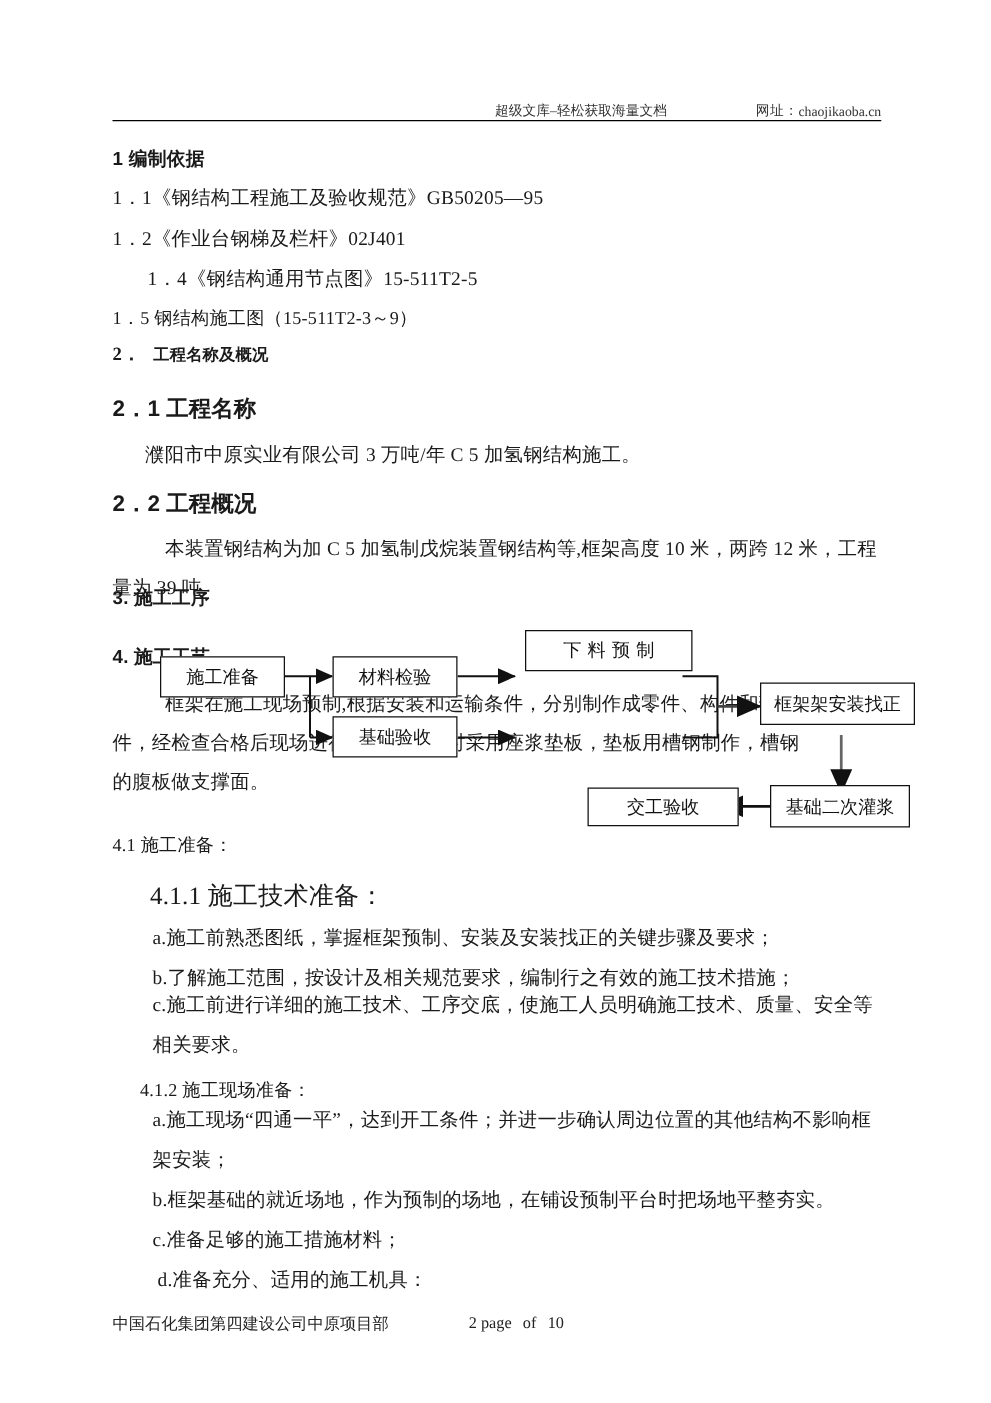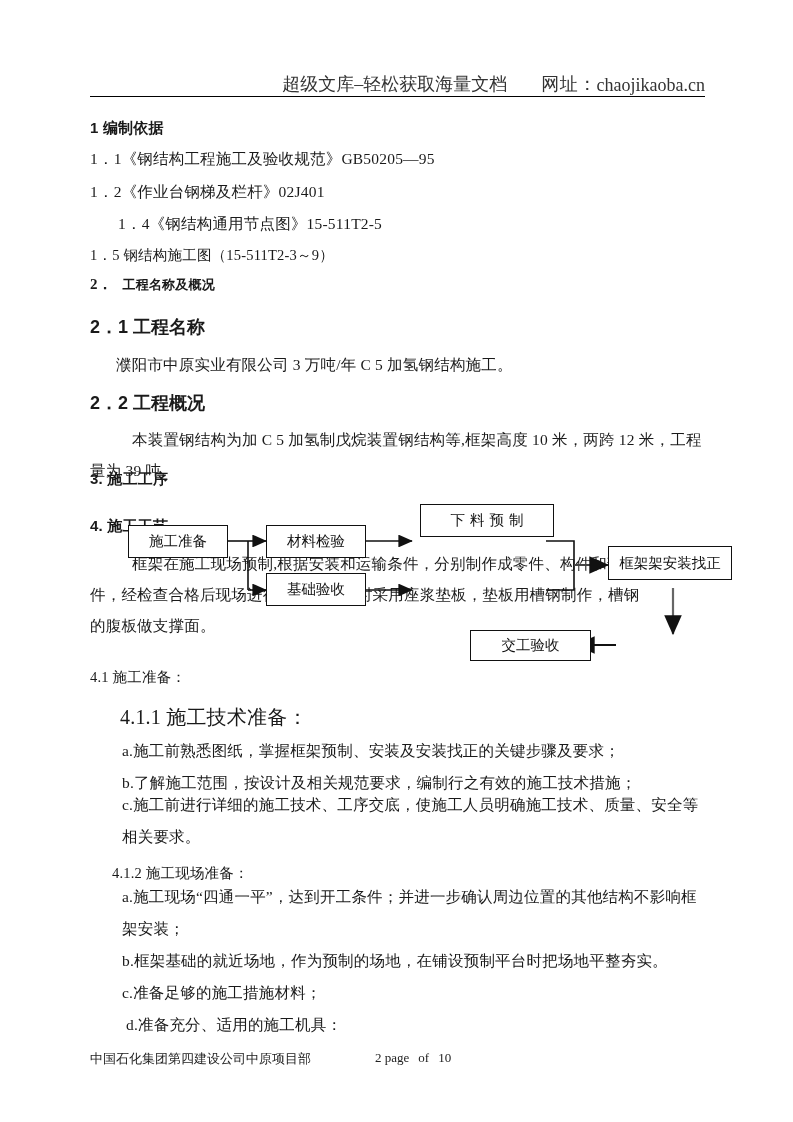--- a/index.html
+++ b/index.html
@@ -23,26 +23,26 @@
   
   .header {
     position: absolute;
     left: 90px;
     top: 74px;
     width: 615px;
     height: 22px;
     display: flex;
     justify-content: flex-end;
     align-items: flex-end;
-    font-size: 18px;
+    font-size: 11px;
     color: #333333;
     white-space: nowrap;
   }
   .header-gap { display: inline-block; width: 34px; }
-  .header-url-label { letter-spacing: .4px; }
+  .header-url-label { letter-spacing: .4px; margin-left: 37px; }
   .header-rule {
     position: absolute;
     left: 90px;
     top: 96px;
     width: 615px;
     height: 0;
     border-top: 1.4px solid #000000;
   }
 
   
@@ -178,20 +178,21 @@
       <path d="M673,588 L673,634" stroke="#666666" stroke-width="2.2" fill="none" marker-end="url(#arw)"></path>
 
       <path d="M616,645 L576,645" stroke="#111111" stroke-width="2.2" fill="none" marker-end="url(#arw)"></path>
     </svg>
 
     <div class="fbox" style="left:128px; top:525px; width:100px; height:33px;">施工准备</div>
     <div class="fbox" style="left:266px; top:525px; width:100px; height:33px;">材料检验</div>
     <div class="fbox spaced" style="left:420px; top:504px; width:134px; height:33px;">下料预制</div>
     <div class="fbox" style="left:266px; top:573px; width:100px; height:33px;">基础验收</div>
     <div class="fbox" style="left:608px; top:546px; width:124px; height:34px;">框架架安装找正</div>
+    <div class="fbox" style="left:616px; top:628px; width:112px; height:34px;">基础二次灌浆</div>
     <div class="fbox" style="left:470px; top:630px; width:121px; height:31px;">交工验收</div>
   </div>
 
   <div class="tx body-t" style="left:90px; top:670px; font-size:14.5px;">4.1 施工准备：</div>
   <div class="tx body-t" style="left:120px; top:707px; font-size:20px;">4.1.1 施工技术准备：</div>
   <div class="tx body-t" style="left:122px; top:743px;">a.施工前熟悉图纸，掌握框架预制、安装及安装找正的关键步骤及要求；</div>
   <div class="tx body-t" style="left:122px; top:775px;">b.了解施工范围，按设计及相关规范要求，编制行之有效的施工技术措施；</div>
   <div class="tx body-t" style="left:122px; top:797px;">c.施工前进行详细的施工技术、工序交底，使施工人员明确施工技术、质量、安全等</div>
   <div class="tx body-t" style="left:122px; top:829px;">相关要求。</div>
 

